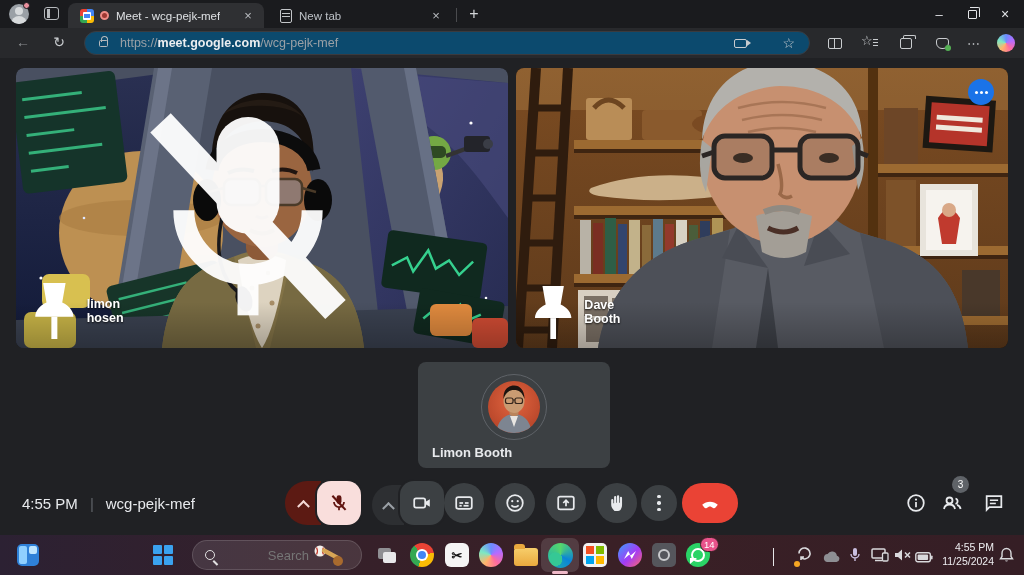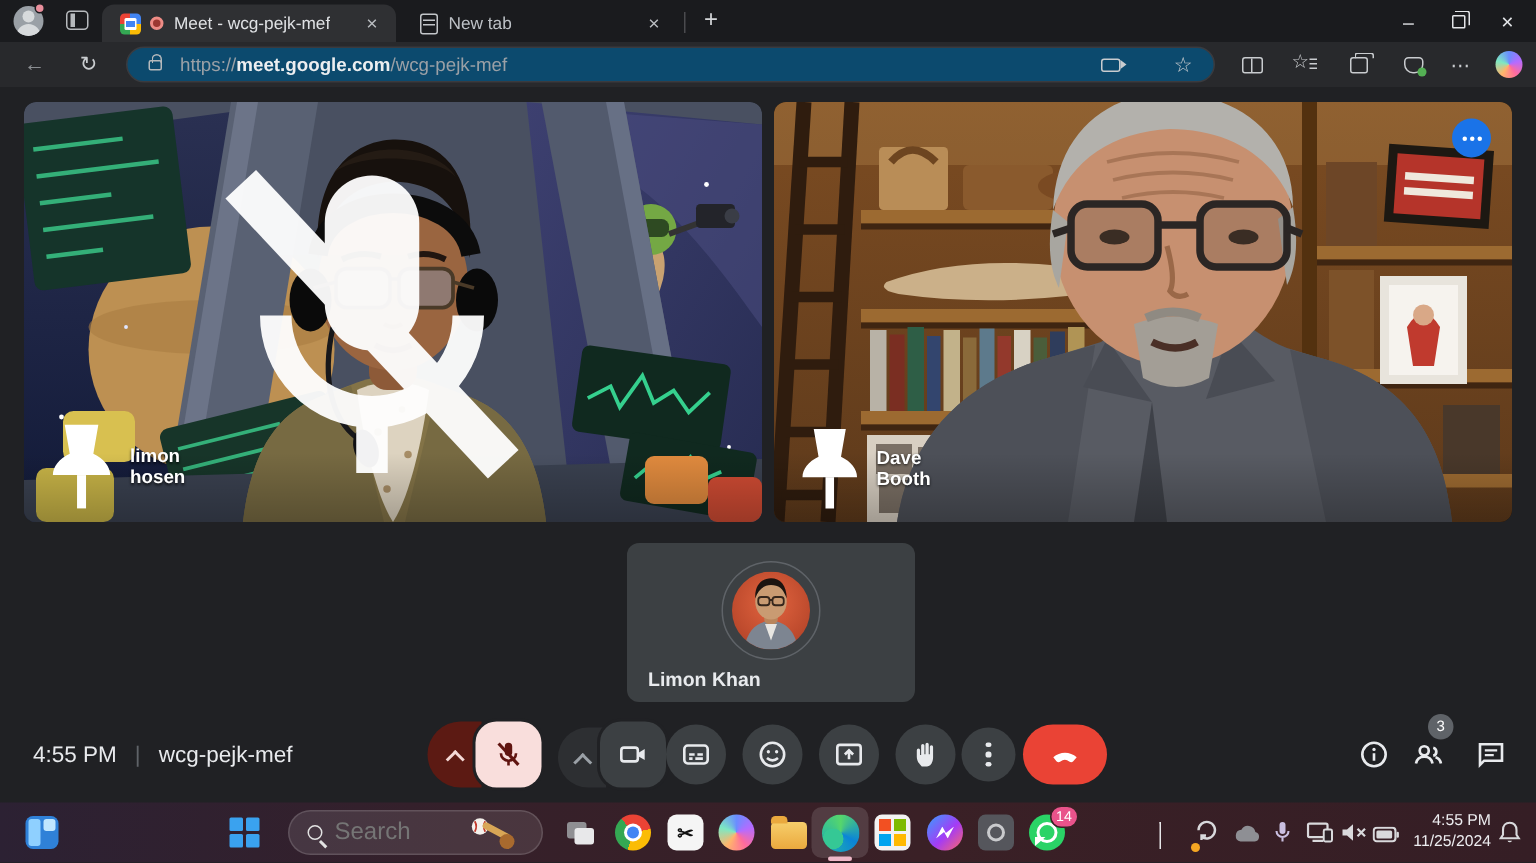--- a/index.html
+++ b/index.html
@@ -115,22 +115,22 @@
   .taskbar { position:absolute; left:0; top:535px; width:1024px; height:40px;
     background:linear-gradient(90deg, #2c2133 0%, #35202a 30%, #3a2026 60%, #351e25 100%); }
   .tb-item { position:absolute; top:7px; width:26px; height:26px; display:flex; align-items:center; justify-content:center; }
   .widgets-icon { width:22px; height:22px; border-radius:5px; background:#2f81d8; position:relative; overflow:hidden; }
   .widgets-icon::before { content:""; position:absolute; left:2px; top:2px; width:8px; height:18px; background:#8fd0ff; border-radius:2px; }
   .widgets-icon::after { content:""; position:absolute; left:12px; top:2px; width:8px; height:8px; background:#bfe6ff; border-radius:2px; }
   .start-icon { width:20px; height:20px; display:grid; grid-template-columns:1fr 1fr; grid-template-rows:1fr 1fr; gap:2px; }
   .start-icon i { background:#3aa2ef; border-radius:1px; }
   .search-pill { position:absolute; left:192px; top:5px; width:170px; height:30px; border-radius:15px;
     background:rgba(255,255,255,0.10); border:1px solid rgba(255,255,255,0.14); display:flex; align-items:center; overflow:hidden; }
-  .search-pill input { background:transparent; border:none; outline:none; color:#e2e2e2; font-size:16px;
-    font-family:"Liberation Sans", sans-serif; width:86px; }
+  .search-pill input { background:transparent; border:none; outline:none; color:#e2e2e2; font-size:13px;
+    font-family:"Liberation Sans", sans-serif; width:86px;text-align:right; }
   .mag { width:10px; height:10px; border:1.6px solid #e2e2e2; border-radius:50%; margin:0 8px 0 12px; position:relative; }
   .mag::after { content:""; position:absolute; left:8px; top:9px; width:6px; height:1.6px; background:#e2e2e2; transform:rotate(45deg); transform-origin:0 0; }
   .taskview-icon { width:18px; height:15px; position:relative; }
   .taskview-icon::before { content:""; position:absolute; left:0; top:0; width:13px; height:11px; background:#8f8f93; border-radius:2px; }
   .taskview-icon::after { content:""; position:absolute; left:5px; top:4px; width:13px; height:11px; background:#e8e8ea; border-radius:2px; }
   .chrome-icon { width:24px; height:24px; border-radius:50%; position:relative;
     background:conic-gradient(from -40deg, #ea4335 0 33%, #fbbc05 33% 66%, #34a853 66% 100%); }
   .chrome-icon::before { content:""; position:absolute; inset:6px; background:#fff; border-radius:50%; }
   .chrome-icon::after { content:""; position:absolute; inset:8px; background:#4285f4; border-radius:50%; }
   .capcut-icon { width:24px; height:24px; border-radius:6px; background:#f5f5f5; color:#111; font-weight:bold;
@@ -507,21 +507,21 @@
           <path d="M22,35 L26,46 L30,35 Z" fill="#e8e6e2"></path>
           <rect x="21.5" y="26" width="9" height="9" rx="3" fill="#b9855c"></rect>
           <ellipse cx="26" cy="20" rx="10.5" ry="12" fill="#c99b72"></ellipse>
           <path d="M15.5,18 C15,8 21,4.5 26,4.5 C32,4.5 36.5,9 36.5,18 C34,11 31,9 26,9 C21,9 17.5,12 15.5,18 Z" fill="#1c1410"></path>
           <rect x="17.5" y="17" width="7.5" height="5.5" rx="2" fill="none" stroke="#35261c" stroke-width="1.2"></rect>
           <rect x="27" y="17" width="7.5" height="5.5" rx="2" fill="none" stroke="#35261c" stroke-width="1.2"></rect>
           <line x1="25" y1="19" x2="27" y2="19" stroke="#35261c" stroke-width="1.2"></line>
         </svg>
       </div>
     </div>
-    <div class="self-name">Limon Khan</div>
+    <div class="self-name">Limon Booth</div>
   </div>
 
   <div class="ctrl-left">
     <span>4:55 PM</span>
     <span class="sep">|</span>
     <span>wcg-pejk-mef</span>
   </div>
 
   <div class="mic-chev">
       <span class="chev"></span>

